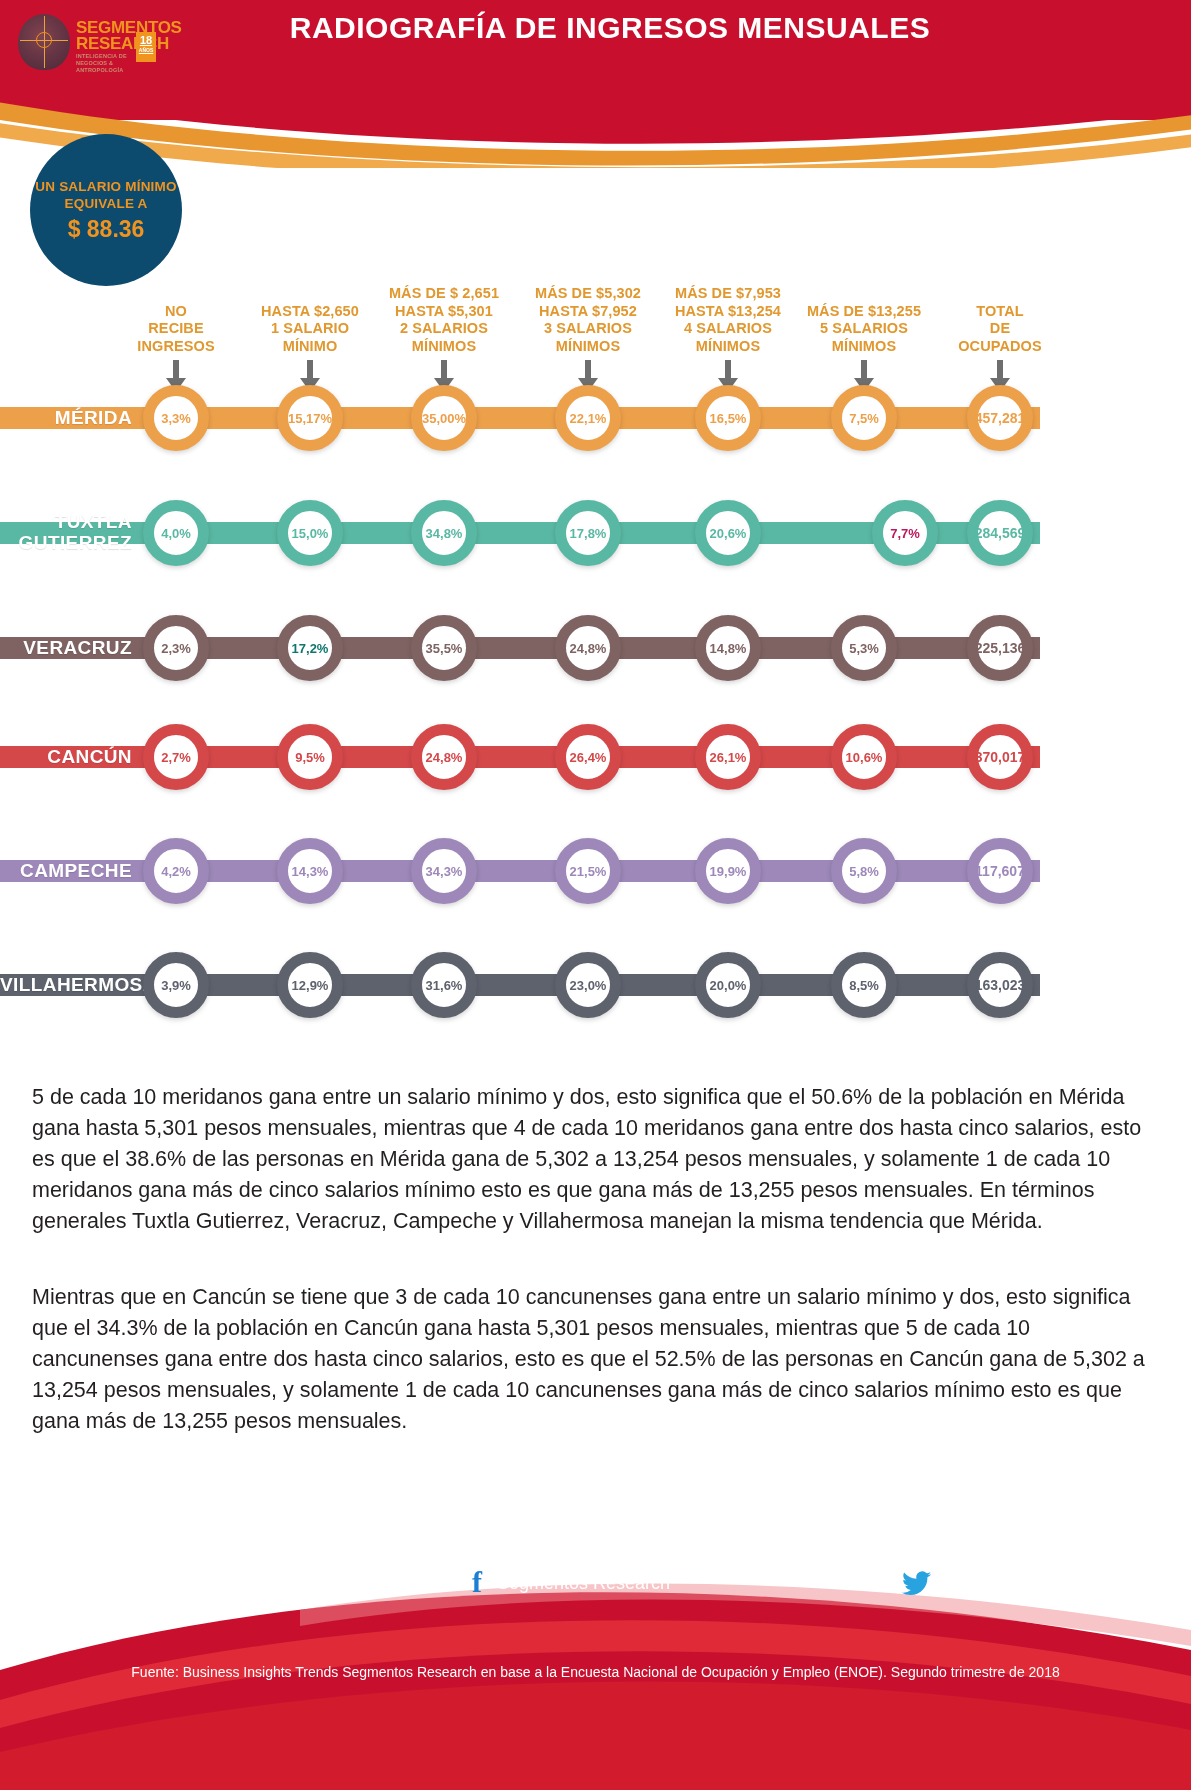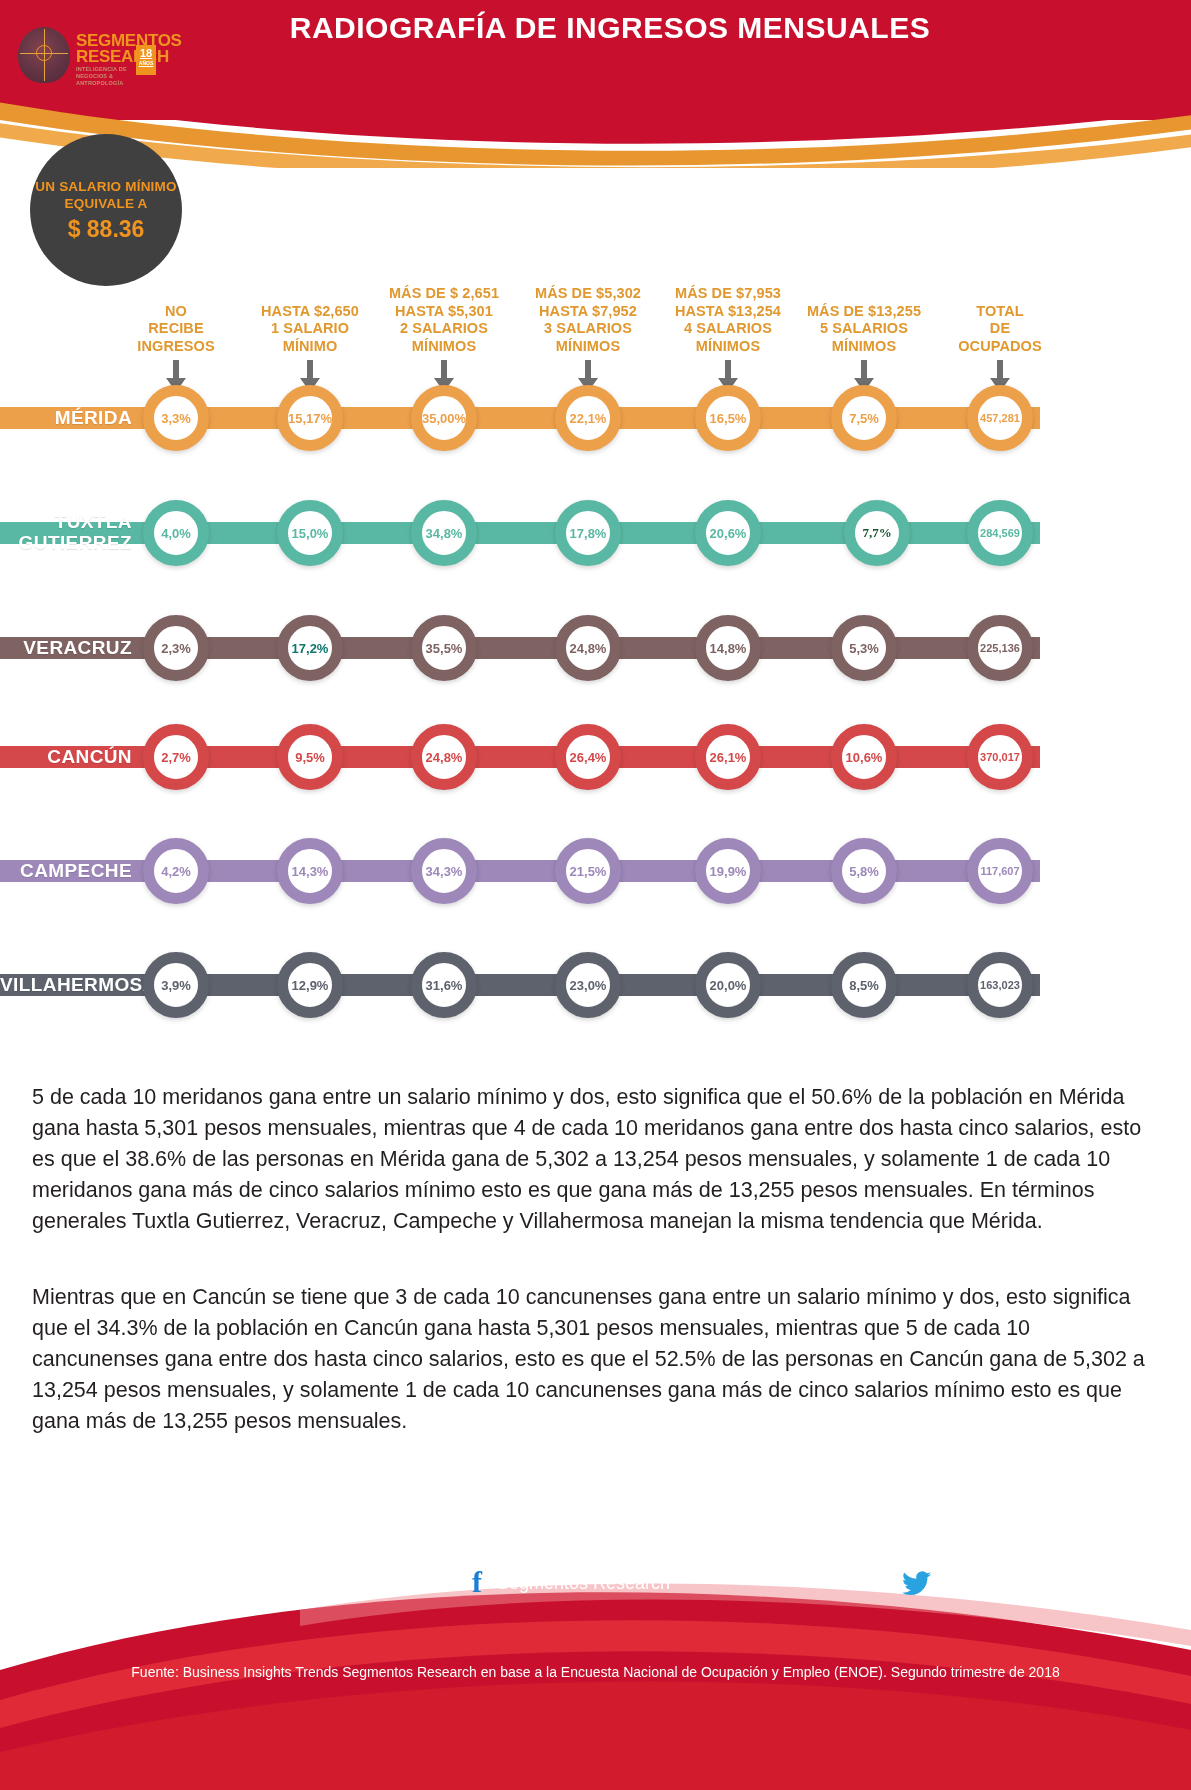--- a/index.html
+++ b/index.html
@@ -22,21 +22,21 @@
     position: absolute;
     left: 160px; top: 10px; width: 900px;
     text-align: center;
     color: #ffffff;
     font-size: 30px;
     font-weight: bold;
     letter-spacing: 0.5px;
     line-height: 1.22;
   }
   .logo-wrap {
-    position: absolute; left: 18px; top: 25px;
+    position: absolute; left: 18px; top: 12px;
     width: 140px; height: 62px;
   }
   .logo-brain {
     position: absolute; left: 0; top: 2px;
     width: 52px; height: 56px;
     border-radius: 50% 50% 46% 46%;
     background: radial-gradient(circle at 45% 40%, #7a4a52 0%, #5c3a48 45%, #3d2b38 100%);
     opacity: .9;
   }
   .logo-cross-h { position:absolute; left:2px; top:28px; width:48px; height:1px; background:#e8a33d; }
@@ -64,21 +64,21 @@
   }
 
   
   .swoosh { position: absolute; left:0; width: 1191px; pointer-events: none; }
   .sw1 { top: 88px; height: 80px; }
 
   
   .salary-badge {
     position: absolute; left: 30px; top: 134px;
     width: 152px; height: 152px; border-radius: 50%;
-    background: #404040;
+    background: #0c4a6e;
     display: flex; flex-direction: column;
     align-items: center; justify-content: center;
     text-align: center;
   }
   .salary-badge .lbl {
     color: #f0941f; font-size: 13.5px; font-weight: bold;
     line-height: 17px; letter-spacing: .2px;
   }
   .salary-badge .amt {
     color: #f0941f; font-size: 23px; font-weight: bold;
@@ -119,21 +119,21 @@
   .node {
     position: absolute;
     width: 66px; height: 66px;
     border-radius: 50%;
     background: #ffffff;
     display: flex; align-items: center; justify-content: center;
     font-size: 13px; font-weight: bold;
     box-shadow: 0 2px 5px rgba(0,0,0,.17);
   }
   .node span { position: relative; z-index: 2; }
-  .node.total { font-size: 11px; }
+  .node.total { font-size: 14px; }
 
   
   .para {
     position: absolute;
     left: 32px; width: 1130px;
     color: #231f20;
     font-size: 21.5px;
     line-height: 31px;
   }
   .para.p1 { top: 1082px; }
@@ -301,21 +301,21 @@
     </div>
     <div class="node" style="left: 411px; top: 500px; border: 11px solid rgb(89, 184, 163); color: rgb(89, 184, 163);">
       <span>34,8%</span>
     </div>
     <div class="node" style="left: 555px; top: 500px; border: 11px solid rgb(89, 184, 163); color: rgb(89, 184, 163);">
       <span>17,8%</span>
     </div>
     <div class="node" style="left: 695px; top: 500px; border: 11px solid rgb(89, 184, 163); color: rgb(89, 184, 163);">
       <span>20,6%</span>
     </div>
-    <div class="node" style="left: 844px; top: 500px; border: 11px solid rgb(89, 184, 163); color: #14532d; font-family: Liberation Serif, serif;">
+    <div class="node" style="left: 872px; top: 500px; border: 11px solid rgb(89, 184, 163); color: #be185d;">
       <span>7,7%</span>
     </div>
     <div class="node total" style="left: 967px; top: 500px; border: 11px solid rgb(89, 184, 163); color: rgb(89, 184, 163);">
       <span>284,569</span>
     </div>
     <div class="row-band" style="background: rgb(127, 99, 99); top: 637px; width: 1040px;"></div>
     <div class="row-label" style="left: 0px; width: 132px; top: 637px;">
       <div>VERACRUZ</div>
     </div>
     <div class="node" style="left: 143px; top: 615px; border: 11px solid rgb(127, 99, 99); color: rgb(127, 99, 99);">

